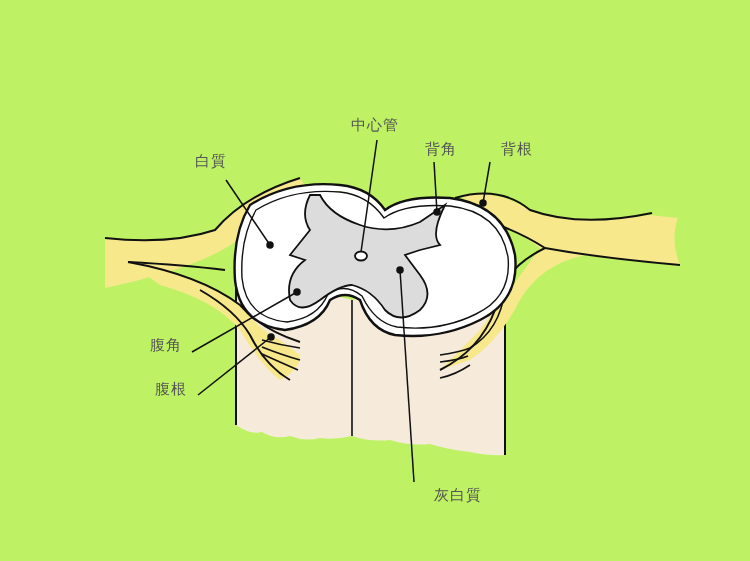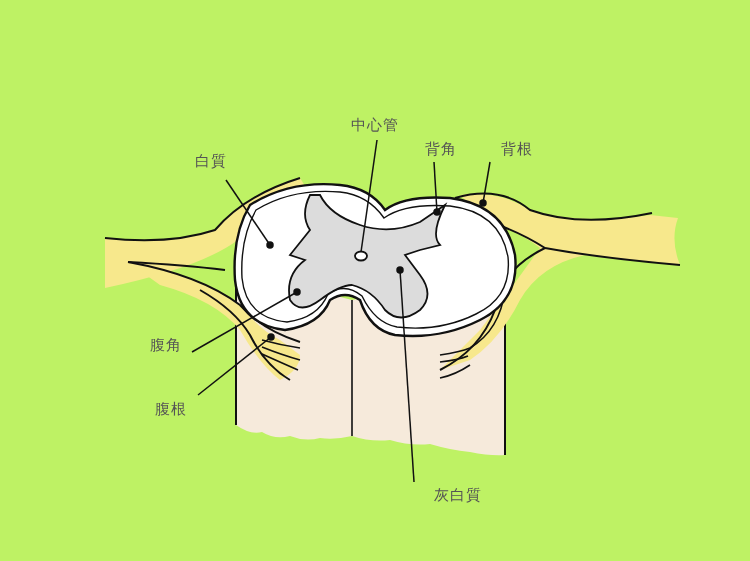--- a/index.html
+++ b/index.html
@@ -79,15 +79,15 @@
       <line x1="414" y1="482" x2="400" y2="270"></line>
         <circle cx="400" cy="270" r="3"></circle>
     </g>
   </svg>
 
   <span class="lbl" style="left:351px;top:116px;">中心管</span>
   <span class="lbl" style="left:195px;top:152px;text-align:right;">白質</span>
   <span class="lbl" style="left:425px;top:140px;">背角</span>
   <span class="lbl" style="left:485px;top:140px;margin-left:16px;">背根</span>
   <span class="lbl" style="left:150px;top:336px;">腹角</span>
-  <span class="lbl" style="left:155px;top:400px;text-align:center;">腹根</span>
+  <span class="lbl" style="left:155px;top:380px;text-align:center;">腹根</span>
   <span class="lbl" style="left:391px;top:486px;margin-left:43px;">灰白質</span>
 </div>
 
 </body></html>

